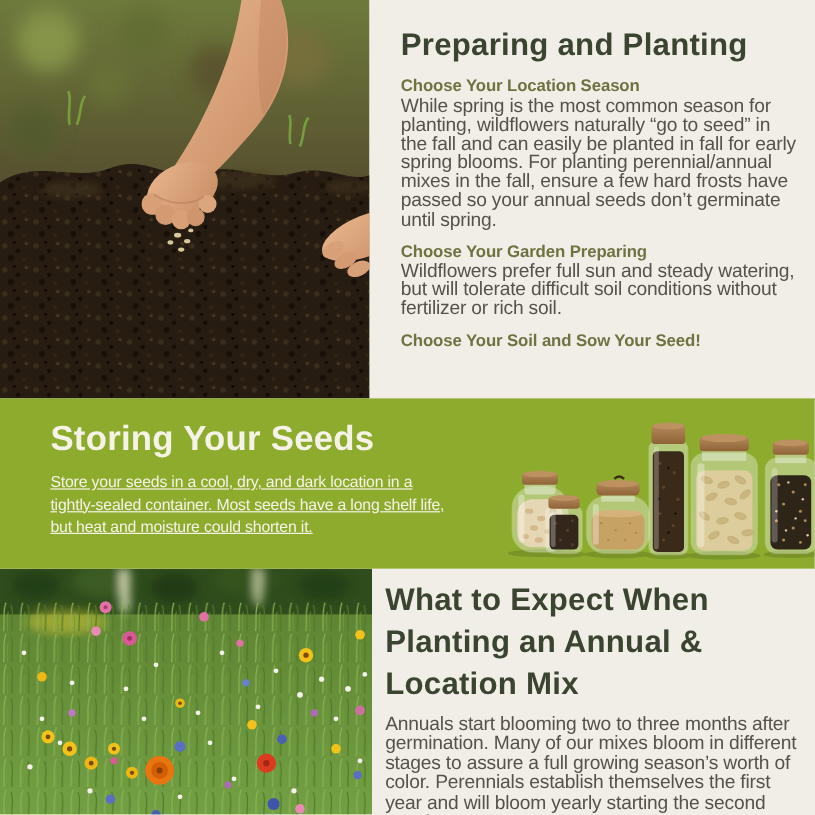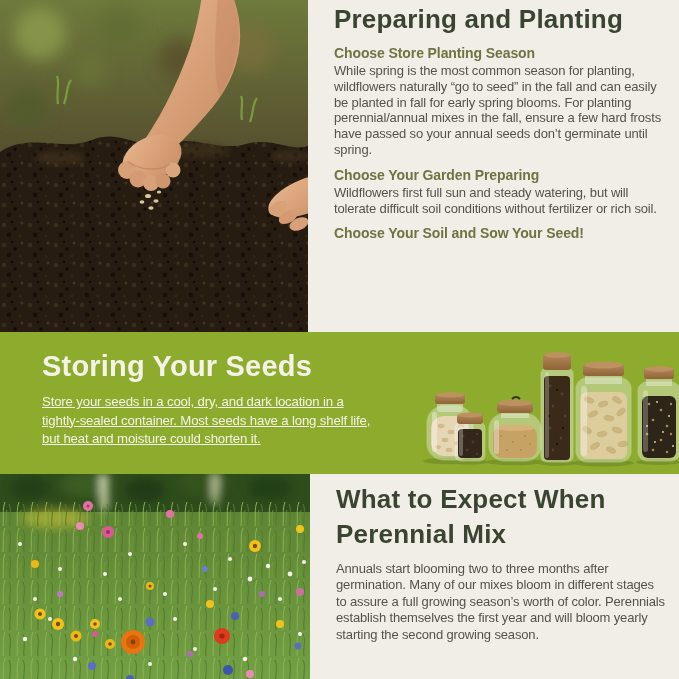--- a/index.html
+++ b/index.html
@@ -2,37 +2,37 @@
 <html><head>
 <meta charset="utf-8">
 <style>
   html,body{margin:0;padding:0;}
   body{font-family:"Liberation Sans",sans-serif;background:#f1eee7;}
   .page{position:relative;width:679px;height:679px;overflow:hidden;background:#f1eee7;}
 
   
   .top-row{position:absolute;top:0;left:0;width:679px;height:332px;}
   .photo-top{position:absolute;top:0;left:0;width:308px;height:332px;overflow:hidden;}
-  .top-text{position:absolute;top:0;left:308px;width:371px;height:332px;background:#f1eee7;box-sizing:border-box;padding:2px 12px 0 26px;}
+  .top-text{position:absolute;top:0;left:308px;width:371px;height:332px;background:#f1eee7;box-sizing:border-box;padding:20px 12px 0 26px;}
   h1{margin:0;font-size:26px;line-height:35px;font-weight:700;color:#3a4430;letter-spacing:.2px;}
   .sub{margin:9px 0 2px 0;font-size:14px;font-weight:700;color:#6f7342;letter-spacing:-.1px;}
   .sub.first{margin-top:8px;}
-  .para{margin:0;font-size:13px;line-height:15.8px;color:#56524a;letter-spacing:-.15px;}
+  .para{margin:0;font-size:16px;line-height:15.8px;color:#56524a;letter-spacing:-.15px;}
 
   
   .band{position:absolute;top:332px;left:0;width:679px;height:142px;background:#8dac2d;padding-left:44px;}
   .band-text{position:absolute;top:18px;left:42px;width:334px;}
   .band h2{margin:0;font-size:29px;line-height:32px;font-weight:700;color:#f5f3e8;letter-spacing:.2px;}
   .band p{margin:11px 0 0 0;font-size:13.2px;line-height:18.6px;color:#f5f3e8;letter-spacing:-.15px;text-decoration:underline;}
   .jars{position:absolute;right:6px;bottom:0;width:300px;height:132px;}
 
   
   .bottom-row{position:absolute;top:474px;left:0;width:679px;height:205px;}
   .photo-meadow{position:absolute;top:0;left:0;width:310px;height:205px;overflow:hidden;}
-  .bottom-text{position:absolute;top:0;left:310px;width:369px;height:205px;background:#f1eee7;box-sizing:border-box;padding:8px 12px 0 26px;}
+  .bottom-text{position:absolute;top:0;left:310px;width:369px;height:205px;background:#f1eee7;box-sizing:border-box;padding:8px 12px 0 11px;}
   .bottom-text .para{margin-top:9px;line-height:16.4px;}
   svg{display:block;}
 </style>
 </head>
 <body>
 
 <div class="page">
 
   <div class="top-row">
 
@@ -113,24 +113,24 @@
           <ellipse cx="288" cy="217" rx="10" ry="6" fill="#d49a71" transform="rotate(-28 288 217)"></ellipse>
           <ellipse cx="299" cy="224" rx="10" ry="6" fill="#d8a077" transform="rotate(-24 299 224)"></ellipse>
         </g>
       </svg>
     </div>
 
     <div class="top-text">
       <h1>
         <div>Preparing and Planting</div>
       </h1>
-      <div class="sub first">Choose Store Planting Season</div>
+      <div class="sub first">Choose Your Location Season</div>
       <p class="para">While spring is the most common season for planting, wildflowers naturally “go to seed” in the fall and can easily be planted in fall for early spring blooms. For planting perennial/annual mixes in the fall, ensure a few hard frosts have passed so your annual seeds don’t germinate until spring.</p>
       <div class="sub">Choose Your Garden Preparing</div>
-      <p class="para">Wildflowers first full sun and steady watering, but will tolerate difficult soil conditions without fertilizer or rich soil.</p>
+      <p class="para">Wildflowers prefer full sun and steady watering, but will tolerate difficult soil conditions without fertilizer or rich soil.</p>
       <div class="sub">Choose Your Soil and Sow Your Seed!</div>
     </div>
   </div>
 
   <div class="band">
     <div class="band-text">
       <h2>Storing Your Seeds</h2>
       <p>Store your seeds in a cool, dry, and dark location in a tightly-sealed container. Most seeds have a long shelf life, but heat and moisture could shorten it.</p>
     </div>
 
@@ -401,19 +401,20 @@
         <g>
           <circle cx="222" cy="162" r="8" fill="#dd3b20"></circle>
           <circle cx="222" cy="162" r="2.6" fill="#a32612"></circle>
         </g>
       </svg>
     </div>
 
     <div class="bottom-text">
       <h1>
         <div>What to Expect When</div>
-        <div>Perennial Mix</div>
+        <div>Planting an Annual &amp;</div>
+        <div>Location Mix</div>
       </h1>
       <p class="para">Annuals start blooming two to three months after germination. Many of our mixes bloom in different stages to assure a full growing season’s worth of color. Perennials establish themselves the first year and will bloom yearly starting the second growing season.</p>
     </div>
   </div>
 
 </div>
 
 </body></html>

